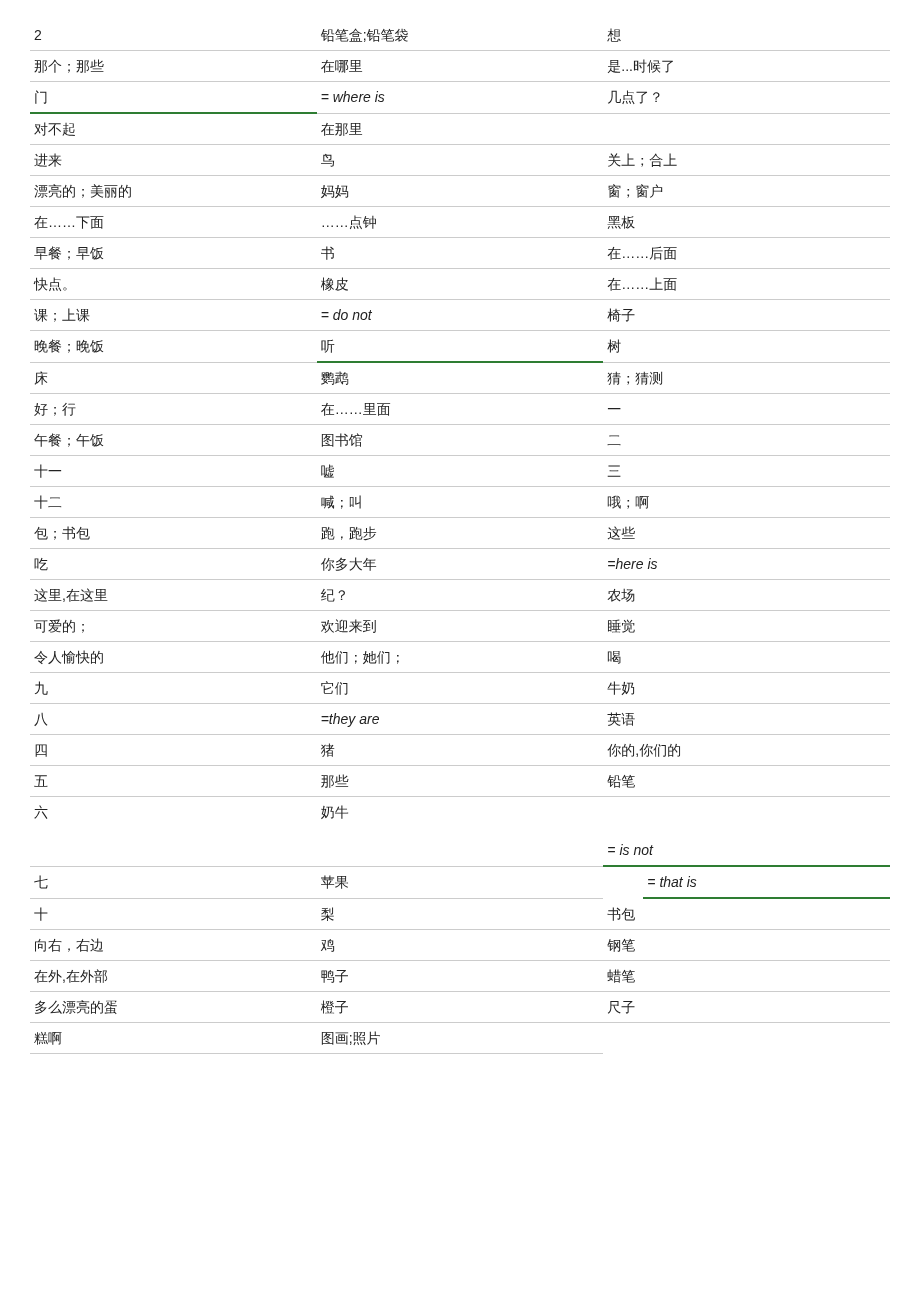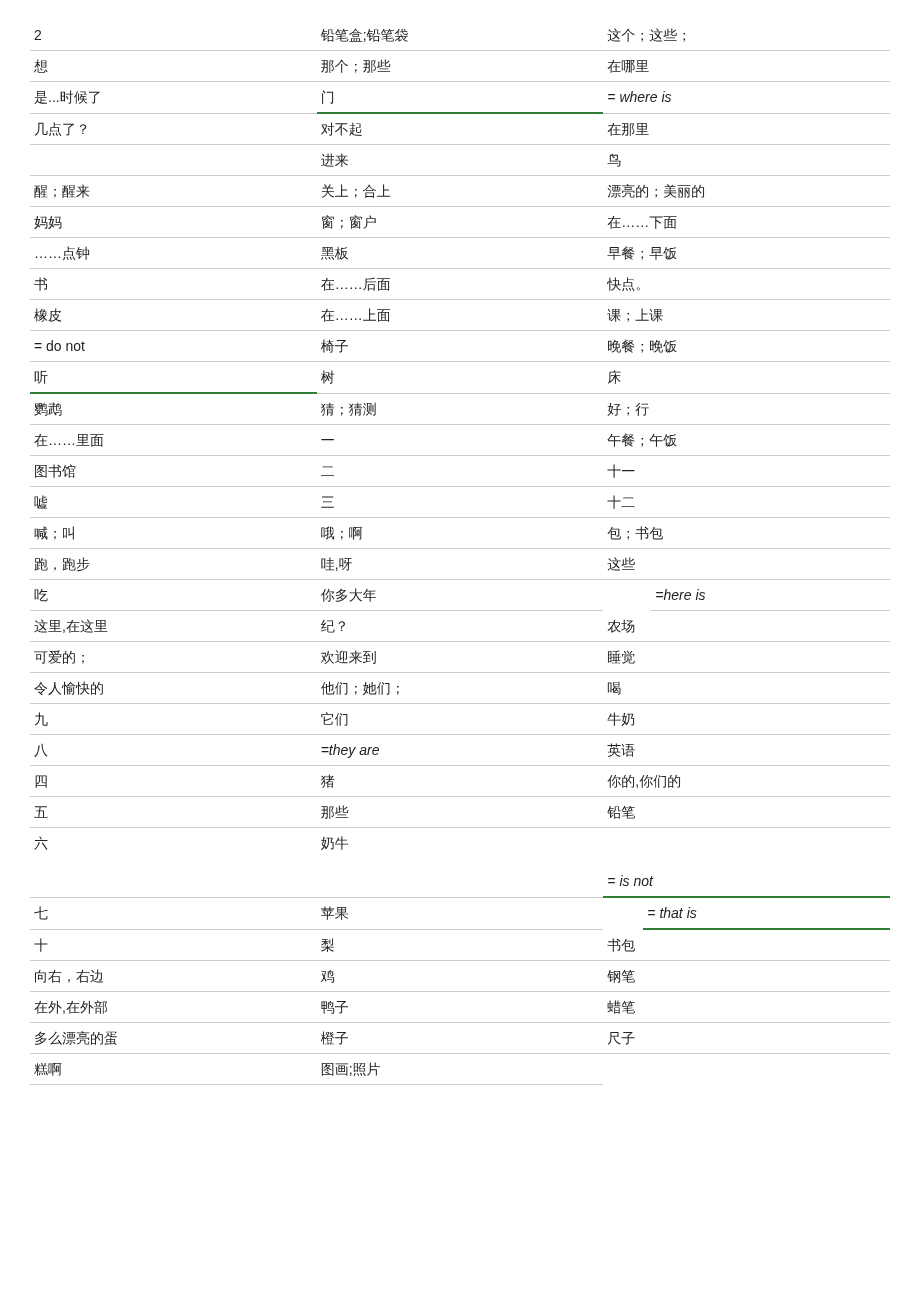--- a/index.html
+++ b/index.html
@@ -29,49 +29,47 @@
     .col1 { border-right: none; }
     .col2 { border-right: none; }
     .col3 { border-right: none; }
   </style>
 </head>
 <body>
 
 <div class="grid" id="main-grid">
 <div class="cell col1">2</div>
     <div class="cell col2">铅笔盒;铅笔袋</div>
-    <div class="cell col1">这个；这些；</div>
     <div class="cell col3">想</div>
     <div class="cell col1">那个；那些</div>
     <div class="cell col2">在哪里</div>
     <div class="cell col3">是...时候了</div>
     <div class="cell col1" style="border-bottom-color: rgb(46, 125, 50); border-bottom-width: 2px;">门</div>
     <div class="cell col2" style="font-style: italic;">= where is</div>
     <div class="cell col3">几点了？</div>
     <div class="cell col1">对不起</div>
     <div class="cell col2">在那里</div>
     <div class="cell col3"></div>
     <div class="cell col1">进来</div>
     <div class="cell col2">鸟</div>
-    <div class="cell col3">醒；醒来</div>
     <div class="cell col1">关上；合上</div>
     <div class="cell col2">漂亮的；美丽的</div>
     <div class="cell col3">妈妈</div>
     <div class="cell col1">窗；窗户</div>
     <div class="cell col2">在……下面</div>
     <div class="cell col3">……点钟</div>
     <div class="cell col1">黑板</div>
     <div class="cell col3">早餐；早饭</div>
     <div class="cell col1">书</div>
     <div class="cell col2">在……后面</div>
     <div class="cell col3">快点。</div>
     <div class="cell col1">橡皮</div>
     <div class="cell col2">在……上面</div>
     <div class="cell col3">课；上课</div>
-    <div class="cell col1" style="">= do not</div>
+    <div class="cell col1" style="font-style: italic;">= do not</div>
     <div class="cell col2">椅子</div>
     <div class="cell col3">晚餐；晚饭</div>
     <div class="cell col1" style="border-bottom-color: rgb(46, 125, 50); border-bottom-width: 2px;">听</div>
     <div class="cell col2">树</div>
     <div class="cell col3">床</div>
     <div class="cell col1">鹦鹉</div>
     <div class="cell col2">猜；猜测</div>
     <div class="cell col3">好；行</div>
     <div class="cell col1">在……里面</div>
     <div class="cell col2">一</div>
@@ -79,25 +77,24 @@
     <div class="cell col1">图书馆</div>
     <div class="cell col2">二</div>
     <div class="cell col3">十一</div>
     <div class="cell col1">嘘</div>
     <div class="cell col2">三</div>
     <div class="cell col3">十二</div>
     <div class="cell col1">喊；叫</div>
     <div class="cell col2">哦；啊</div>
     <div class="cell col3">包；书包</div>
     <div class="cell col1">跑，跑步</div>
-    <div class="cell col2">哇,呀</div>
     <div class="cell col3">这些</div>
     <div class="cell col1">吃</div>
     <div class="cell col2">你多大年</div>
-    <div class="cell col3" style="font-style: italic; margin-left: 48px;">=here is</div>
+    <div class="cell col3" style="font-style: italic;">=here is</div>
     <div class="cell col1">这里,在这里</div>
     <div class="cell col2">纪？</div>
     <div class="cell col3">农场</div>
     <div class="cell col2">可爱的；</div>
     <div class="cell col3">欢迎来到</div>
     <div class="cell col1">睡觉</div>
     <div class="cell col2">令人愉快的</div>
     <div class="cell col3">他们；她们；</div>
     <div class="cell col1">喝</div>
     <div class="cell col2">九</div>

